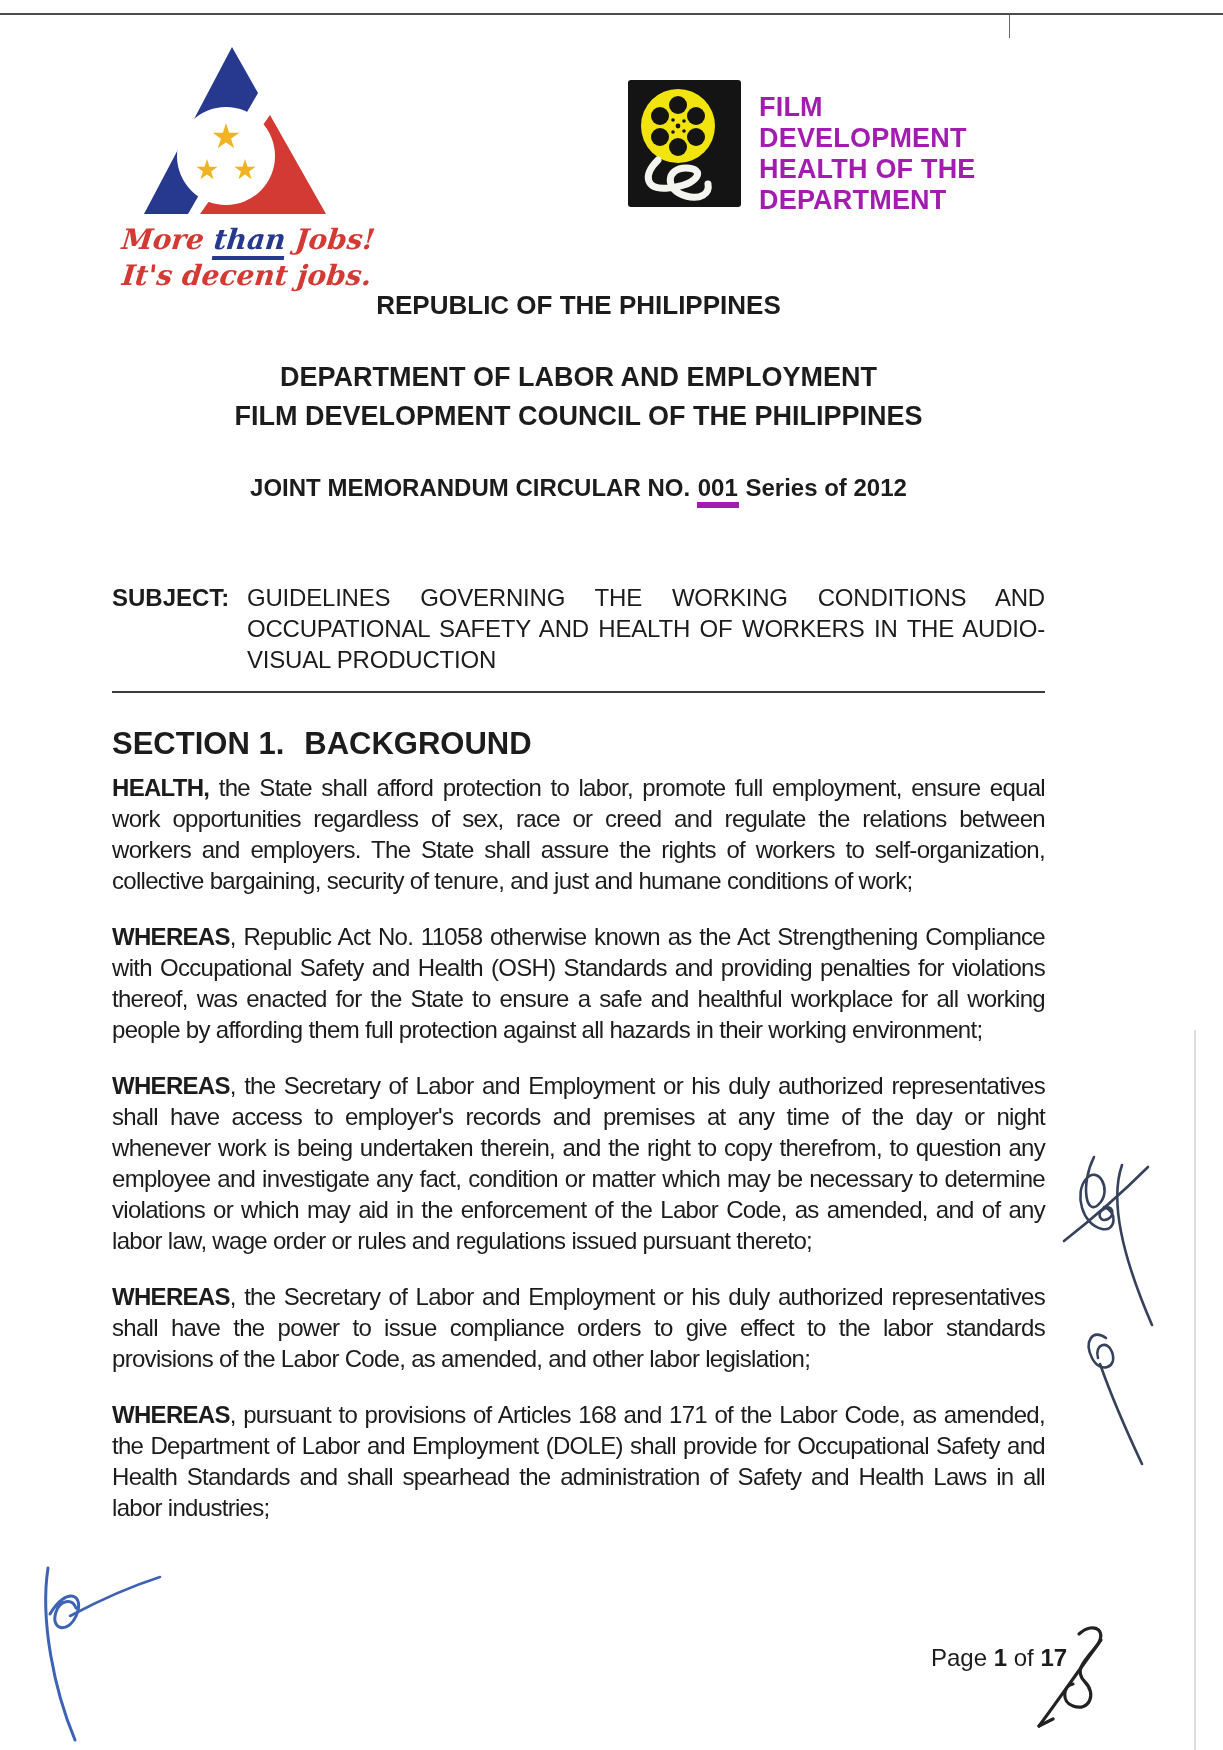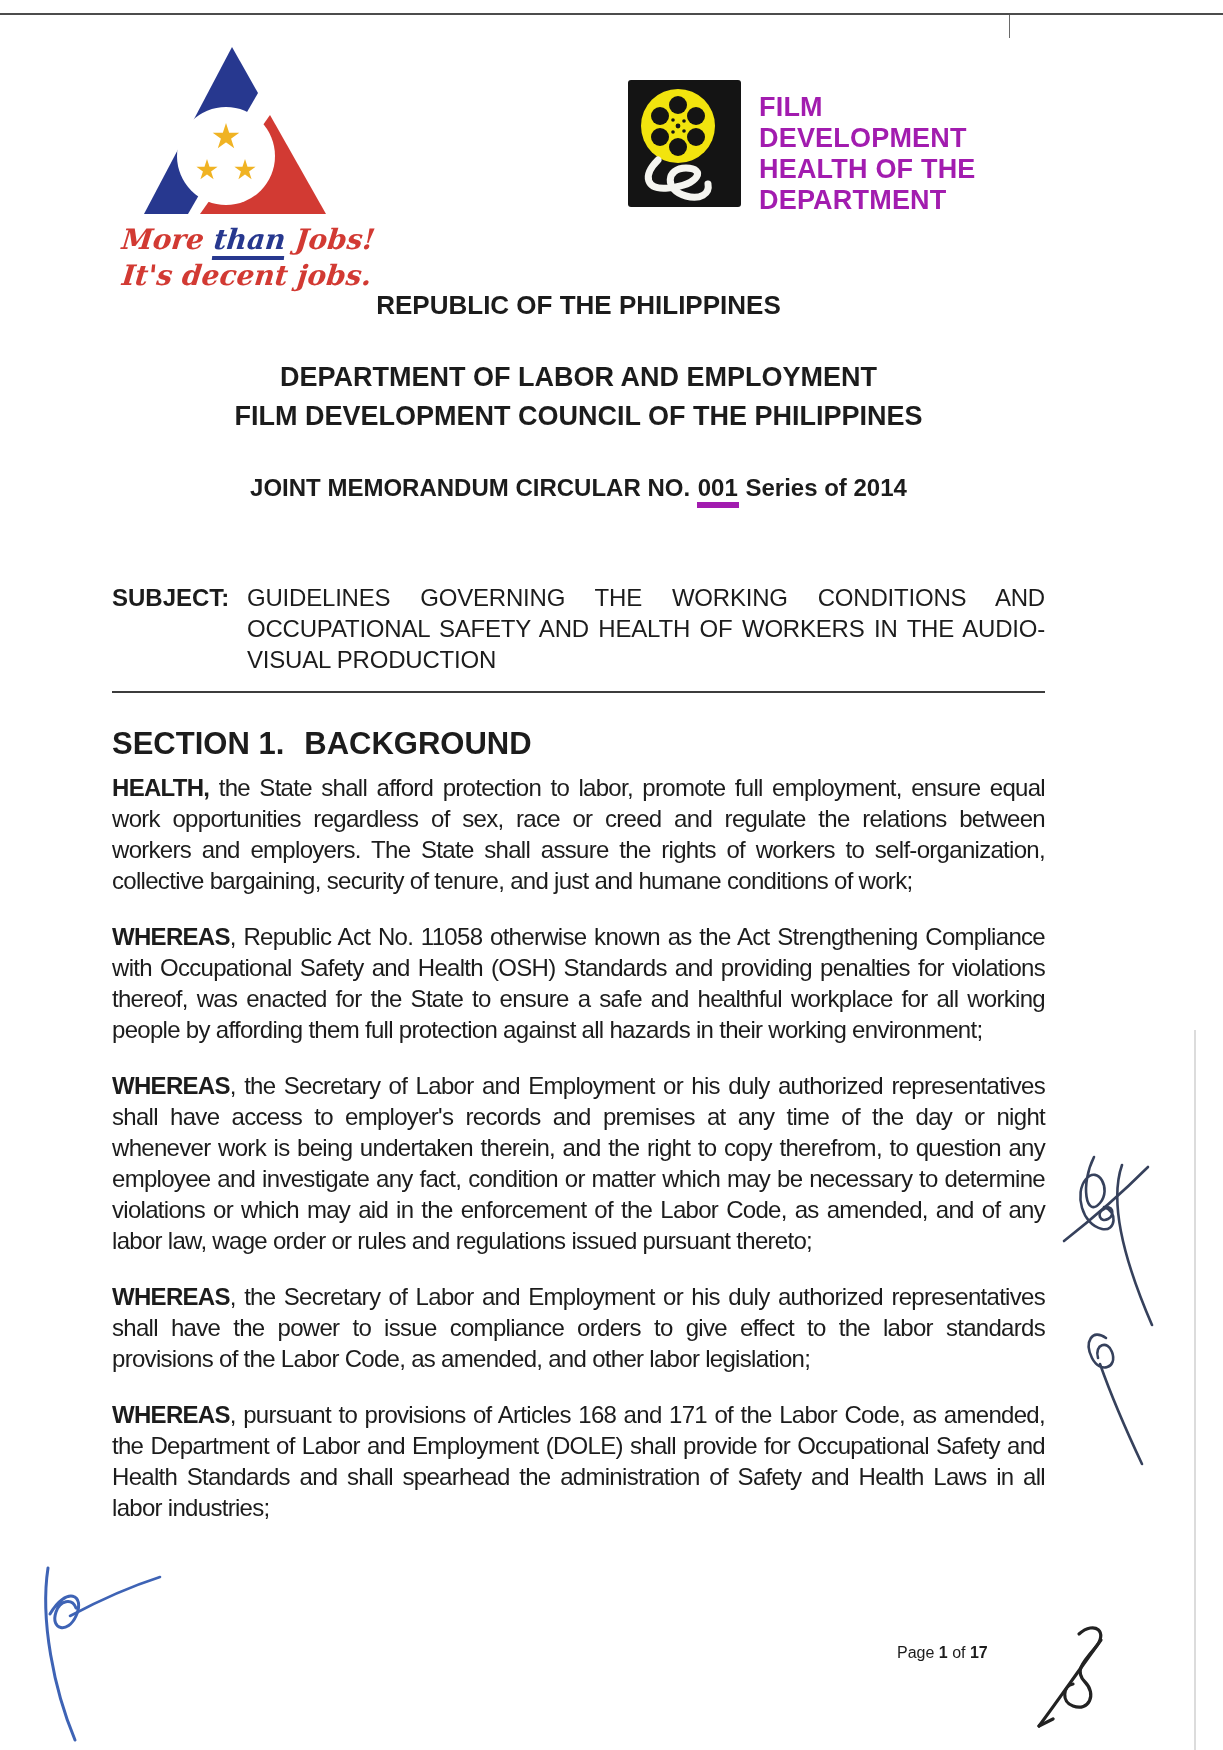--- a/index.html
+++ b/index.html
@@ -48,21 +48,21 @@
 
   .section-h { position:absolute; left:112px; top:726px; font-size:31px; font-weight:bold; }
   .section-h .gap { display:inline-block; width:20px; }
 
   
   .body-text { position:absolute; left:112px; top:772px; width:933px; font-size:24px; line-height:31px; text-align:justify; letter-spacing:-0.7px; }
   .body-text p { margin-bottom:25px; }
   .body-text .lead { font-weight:bold; }
 
   
-  .page-num { position:absolute; left:897px; top:1644px; font-size:16px; white-space:nowrap;text-align:center; }
+  .page-num { position:absolute; left:931px; top:1644px; font-size:24px; white-space:nowrap;text-align:center; }
   .page-num .b { font-weight:bold; }
 
   .sig { position:absolute; }
 </style>
 </head>
 <body>
 
 <div class="page">
 
   <div class="scan-line-top"></div>
@@ -105,21 +105,21 @@
       <div>FILM</div>
       <div>DEVELOPMENT</div>
       <div>HEALTH OF THE</div>
       <div>DEPARTMENT</div>
     </div>
   </div>
 
   <div class="center-h h-republic">REPUBLIC OF THE PHILIPPINES</div>
   <div class="center-h h-council">FILM DEVELOPMENT COUNCIL OF THE PHILIPPINES</div>
   <div class="center-h h-dept">DEPARTMENT OF LABOR AND EMPLOYMENT</div>
-  <div class="center-h h-circular"><span>JOINT MEMORANDUM CIRCULAR NO. </span><span class="num">001</span><span> Series of 2014</span></div>
+  <div class="center-h h-circular"><span>JOINT MEMORANDUM CIRCULAR NO. </span><span class="num">001</span><span> Series of 2012</span></div>
 
   <div class="subject">
     <div class="subject-label">SUBJECT:</div>
     <div class="subject-text">GUIDELINES GOVERNING THE WORKING CONDITIONS AND OCCUPATIONAL SAFETY AND HEALTH OF WORKERS IN THE AUDIO-VISUAL PRODUCTION</div>
   </div>
 
   <div class="rule"></div>
 
   <div class="section-h"><span>SECTION 1.</span><span class="gap"></span><span>BACKGROUND</span></div>
 

